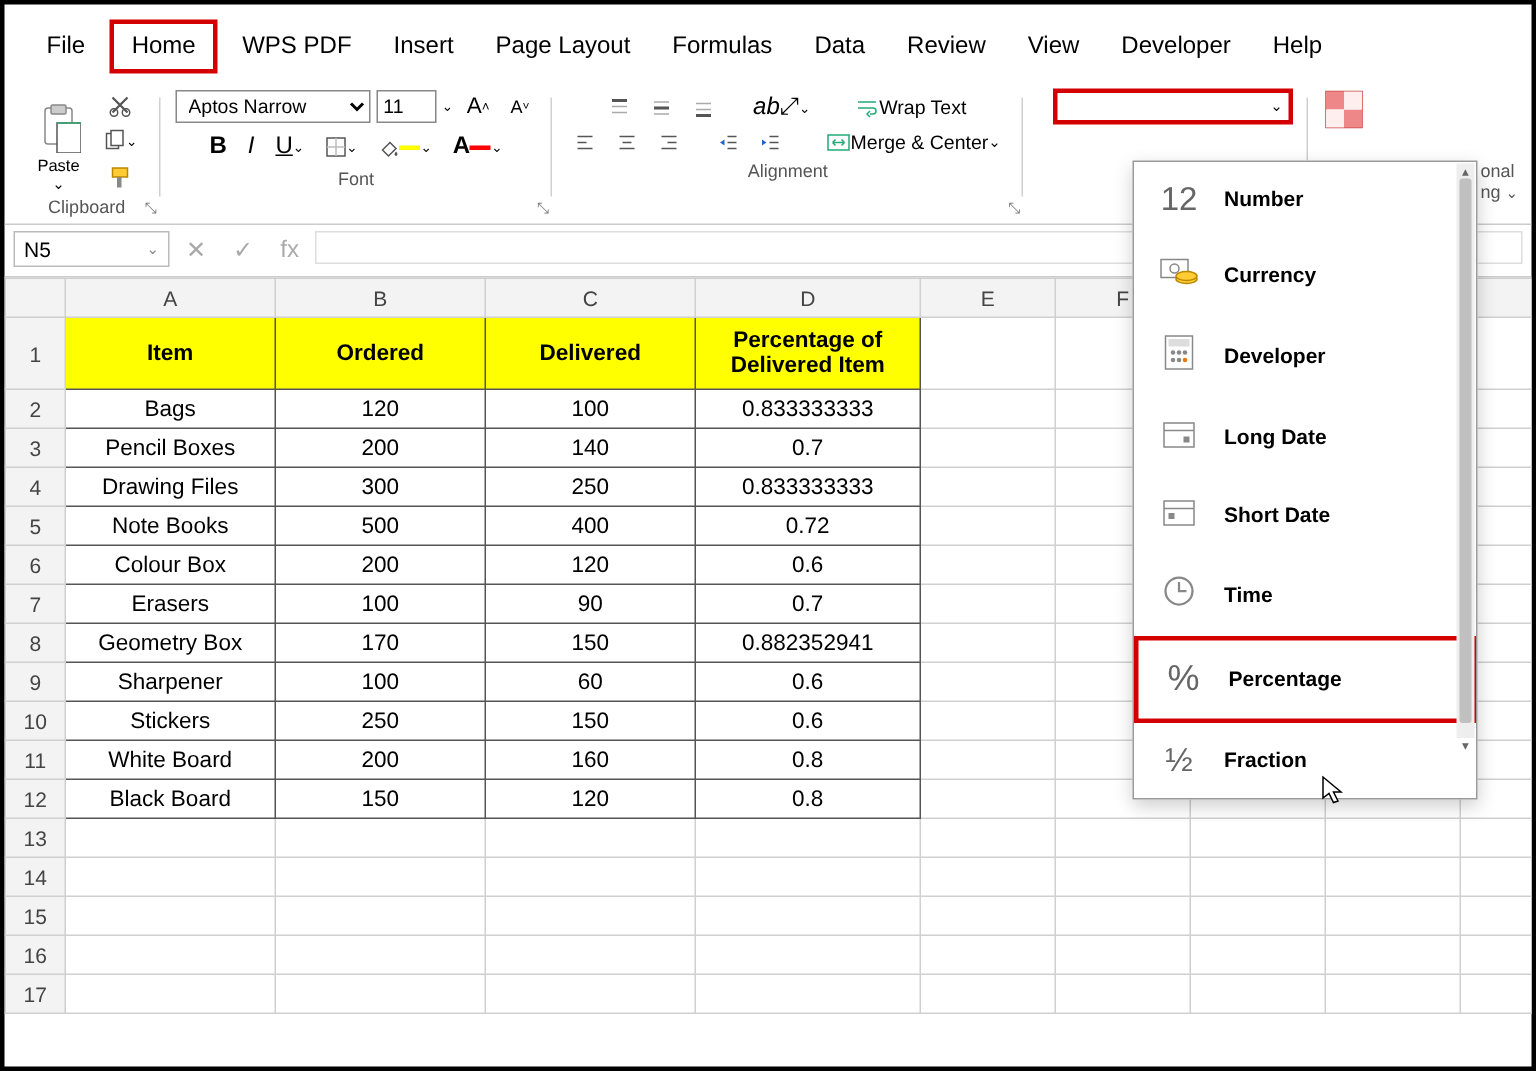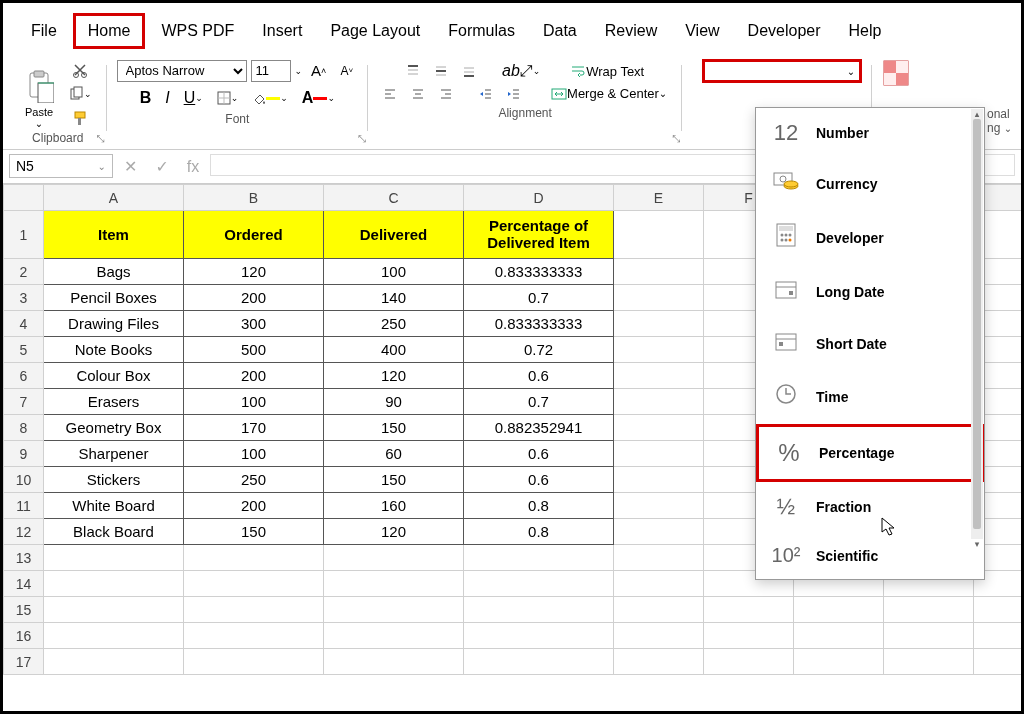--- a/index.html
+++ b/index.html
@@ -596,21 +596,17 @@
     <div><span class="txt">Time</span></div>
   </div>
   <div class="fmt-item highlight">
     <div class="ico" style="font-size:24px;">%</div>
     <div><span class="txt">Percentage</span></div>
   </div>
   <div class="fmt-item">
     <div class="ico" style="font-size:22px;">½</div>
     <div><span class="txt">Fraction</span></div>
   </div>
-  <div class="fmt-item">
-    <div class="ico" style="font-size:20px;">10²</div>
-    <div><span class="txt">Scientific</span></div>
-  </div>
 </div>
 
 <svg class="cursor-arrow" width="16" height="20">
     <path d="M1 1 L1 15 L5 12 L8 18 L11 17 L8 11 L13 11 Z" fill="#fff" stroke="#000"></path>
   </svg>
 
 </body></html>

